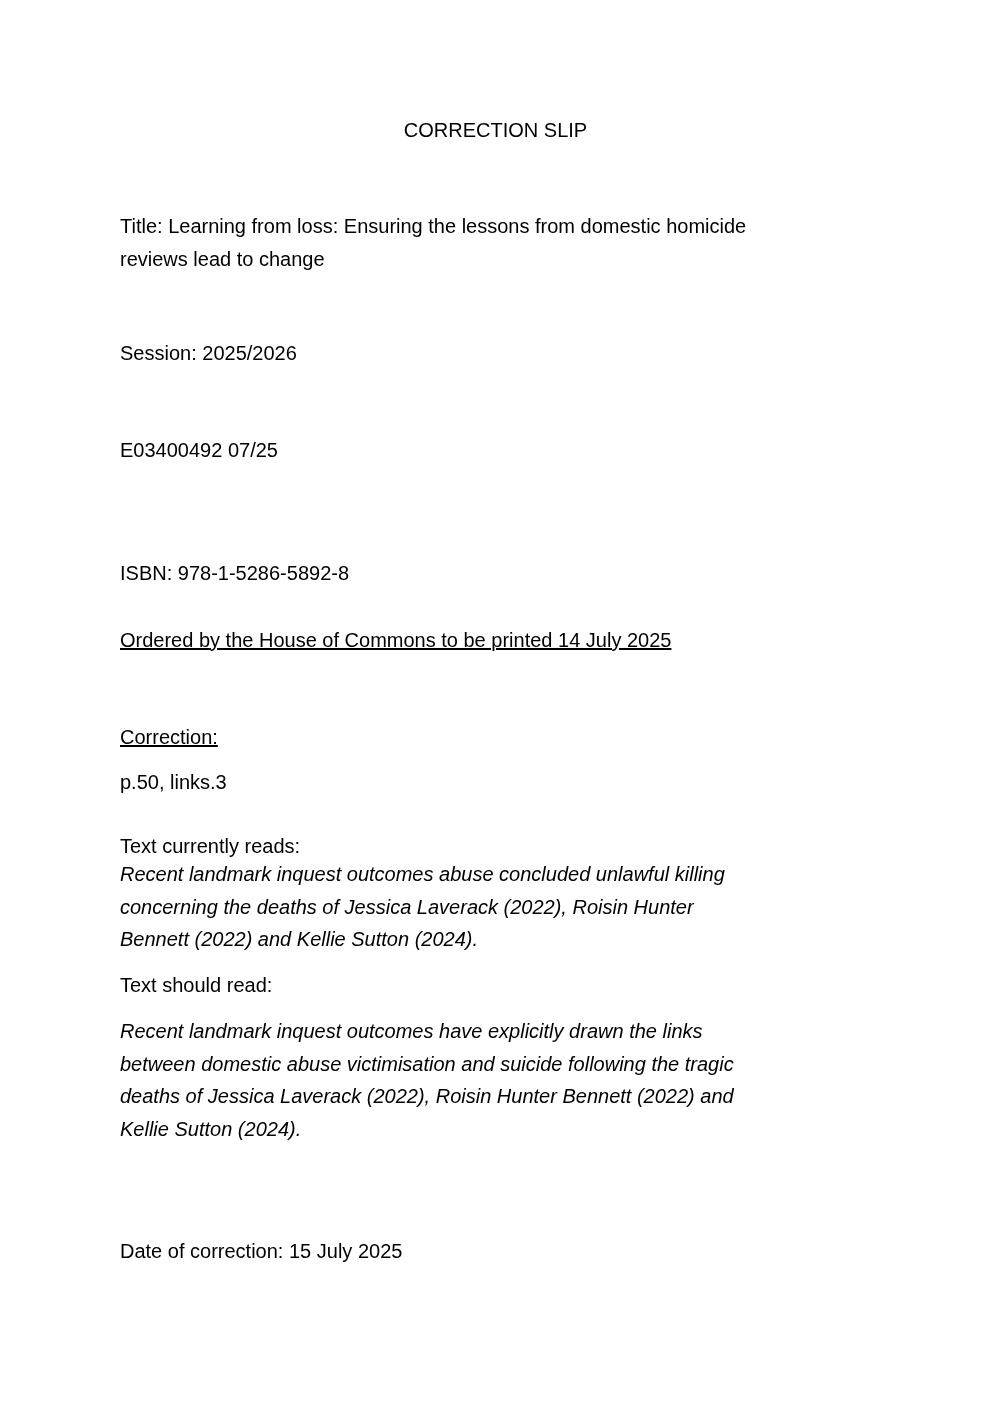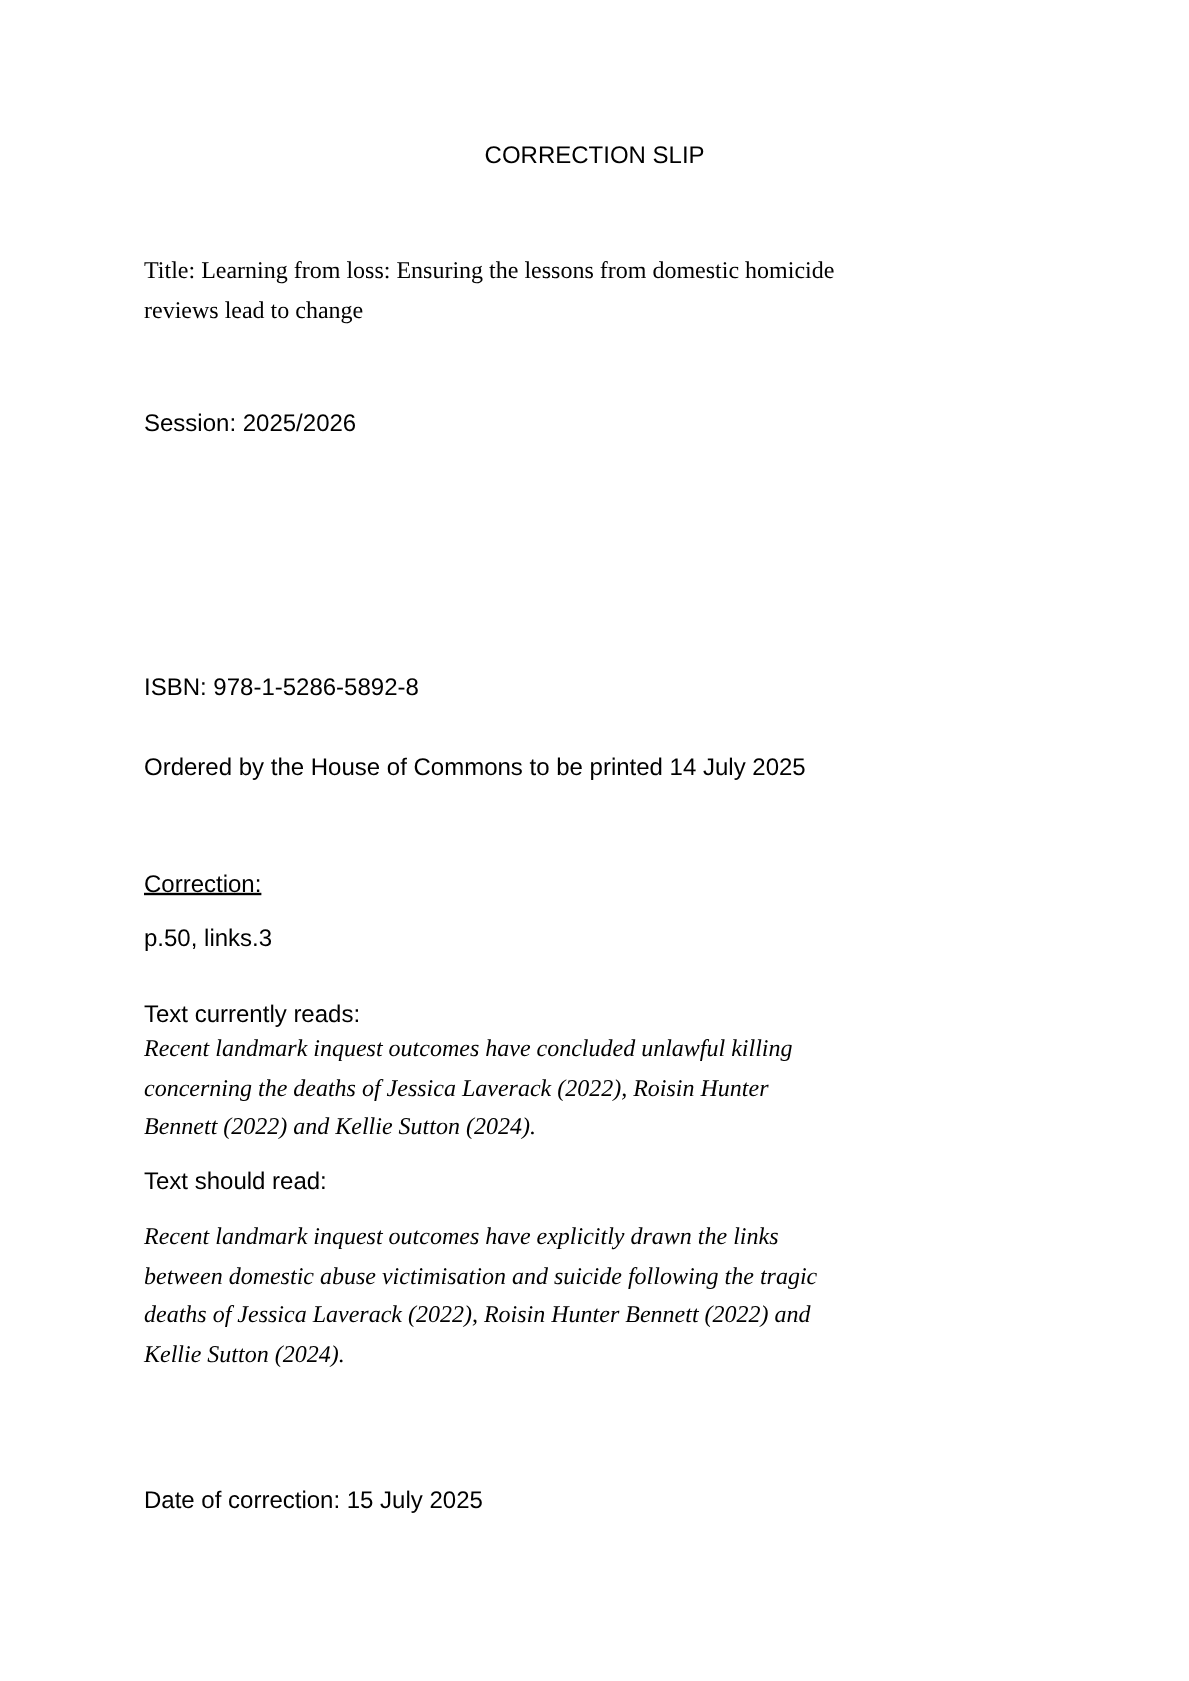--- a/index.html
+++ b/index.html
@@ -30,50 +30,50 @@
   }
   .underlined {
     text-decoration: underline;
   }
   .italic {
     font-style: italic;
   }
   .line {
     display: block;
     white-space: nowrap;
-    font-family: Liberation Serif, serif;
   }
 </style>
 </head>
 <body>
 
 <div class="page">
 
   <p class="block centered" style="top:114px;">CORRECTION SLIP</p>
 
   <p class="block" style="top:210px;">
     <span class="line">Title: Learning from loss: Ensuring the lessons from domestic homicide</span>
     <span class="line">reviews lead to change</span>
   </p>
 
   <p class="block" style="top:337px;">Session: 2025/2026</p>
 
+  <p class="block" style="top:434px;">E03400492 07/25</p>
 
   <p class="block" style="top:529px;margin-top:28px;">ISBN: 978-1-5286-5892-8</p>
 
-  <p class="block" style="top:624px;">Ordered by the House of Commons to be printed 14 July 2025</p>
+  <p class="block" style="top:624px;text-decoration:underline;">Ordered by the House of Commons to be printed 14 July 2025</p>
 
   <p class="block" style="top:721px;"><span class="underlined">Correction:</span></p>
 
   <p class="block" style="top:766px;">p.50, links.3</p>
 
   <p class="block" style="top:830px;">Text currently reads:</p>
 
   <p class="block italic" style="top:858px;">
-    <span class="line">Recent landmark inquest outcomes have concluded unlawful killing</span>
+    <span class="line">Recent landmark inquest outcomes abuse concluded unlawful killing</span>
     <span class="line">concerning the deaths of Jessica Laverack (2022), Roisin Hunter</span>
     <span class="line">Bennett (2022) and Kellie Sutton (2024).</span>
   </p>
 
   <p class="block" style="top:969px;">Text should read:</p>
 
   <p class="block italic" style="top:1015px;">
     <span class="line">Recent landmark inquest outcomes have explicitly drawn the links</span>
     <span class="line">between domestic abuse victimisation and suicide following the tragic</span>
     <span class="line">deaths of Jessica Laverack (2022), Roisin Hunter Bennett (2022) and</span>

